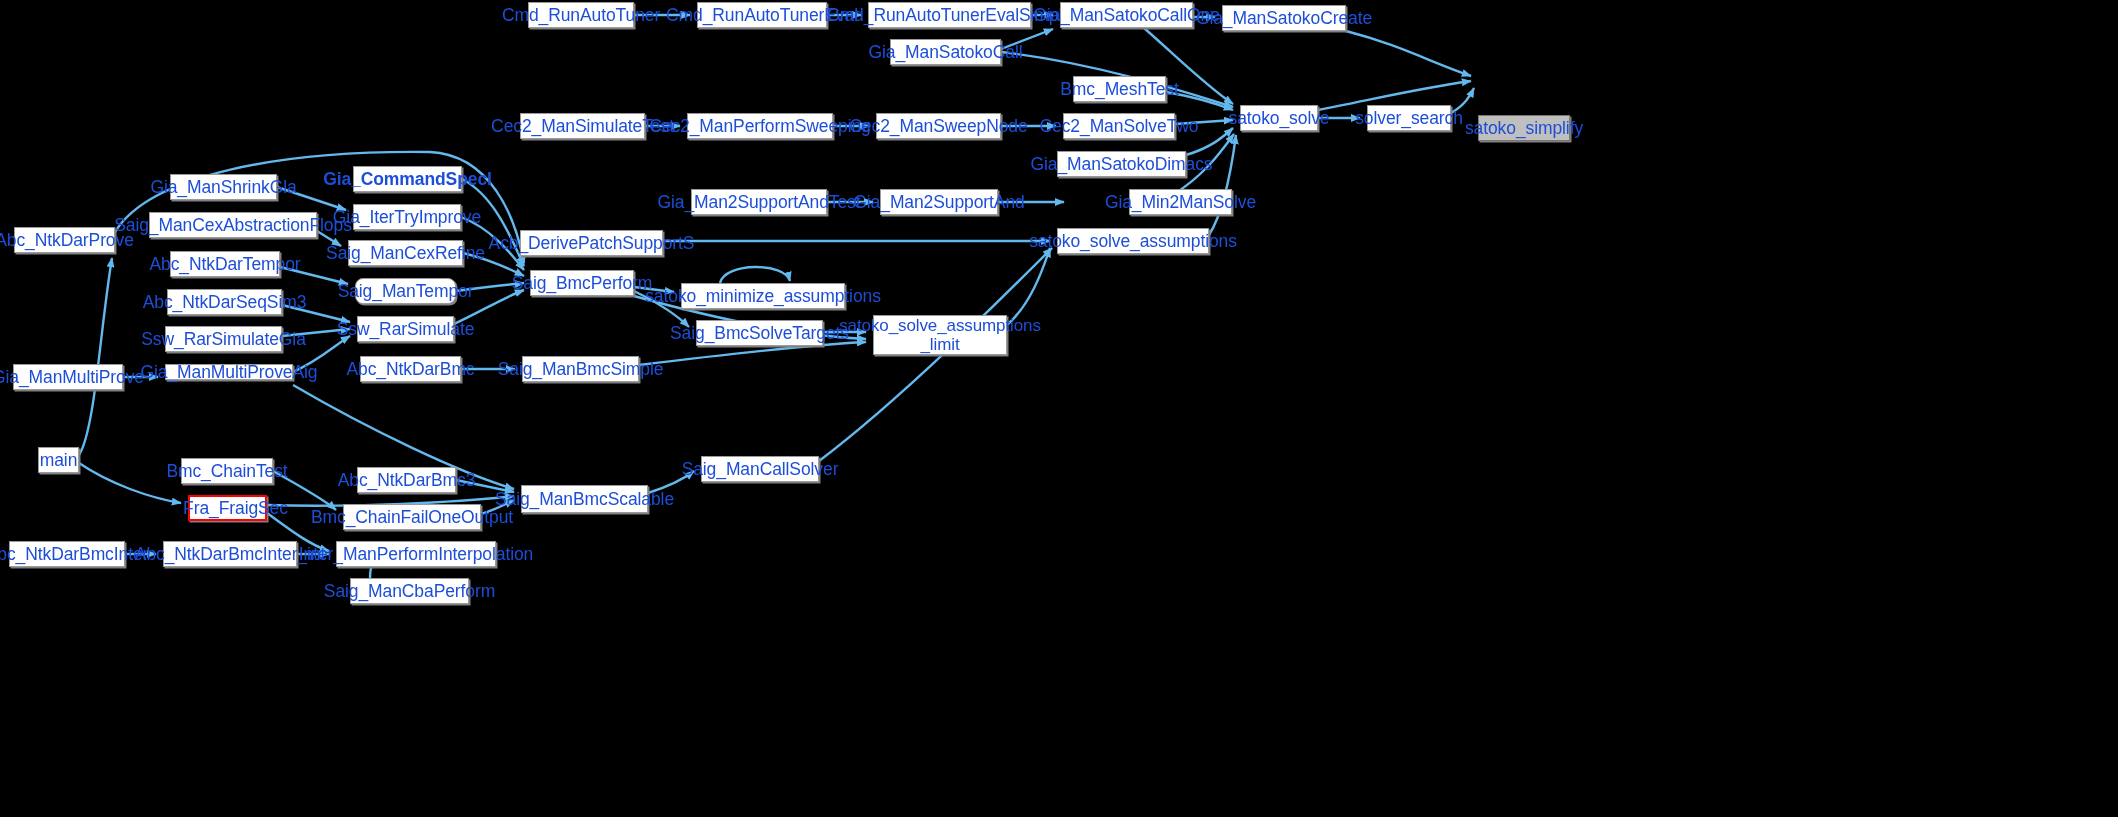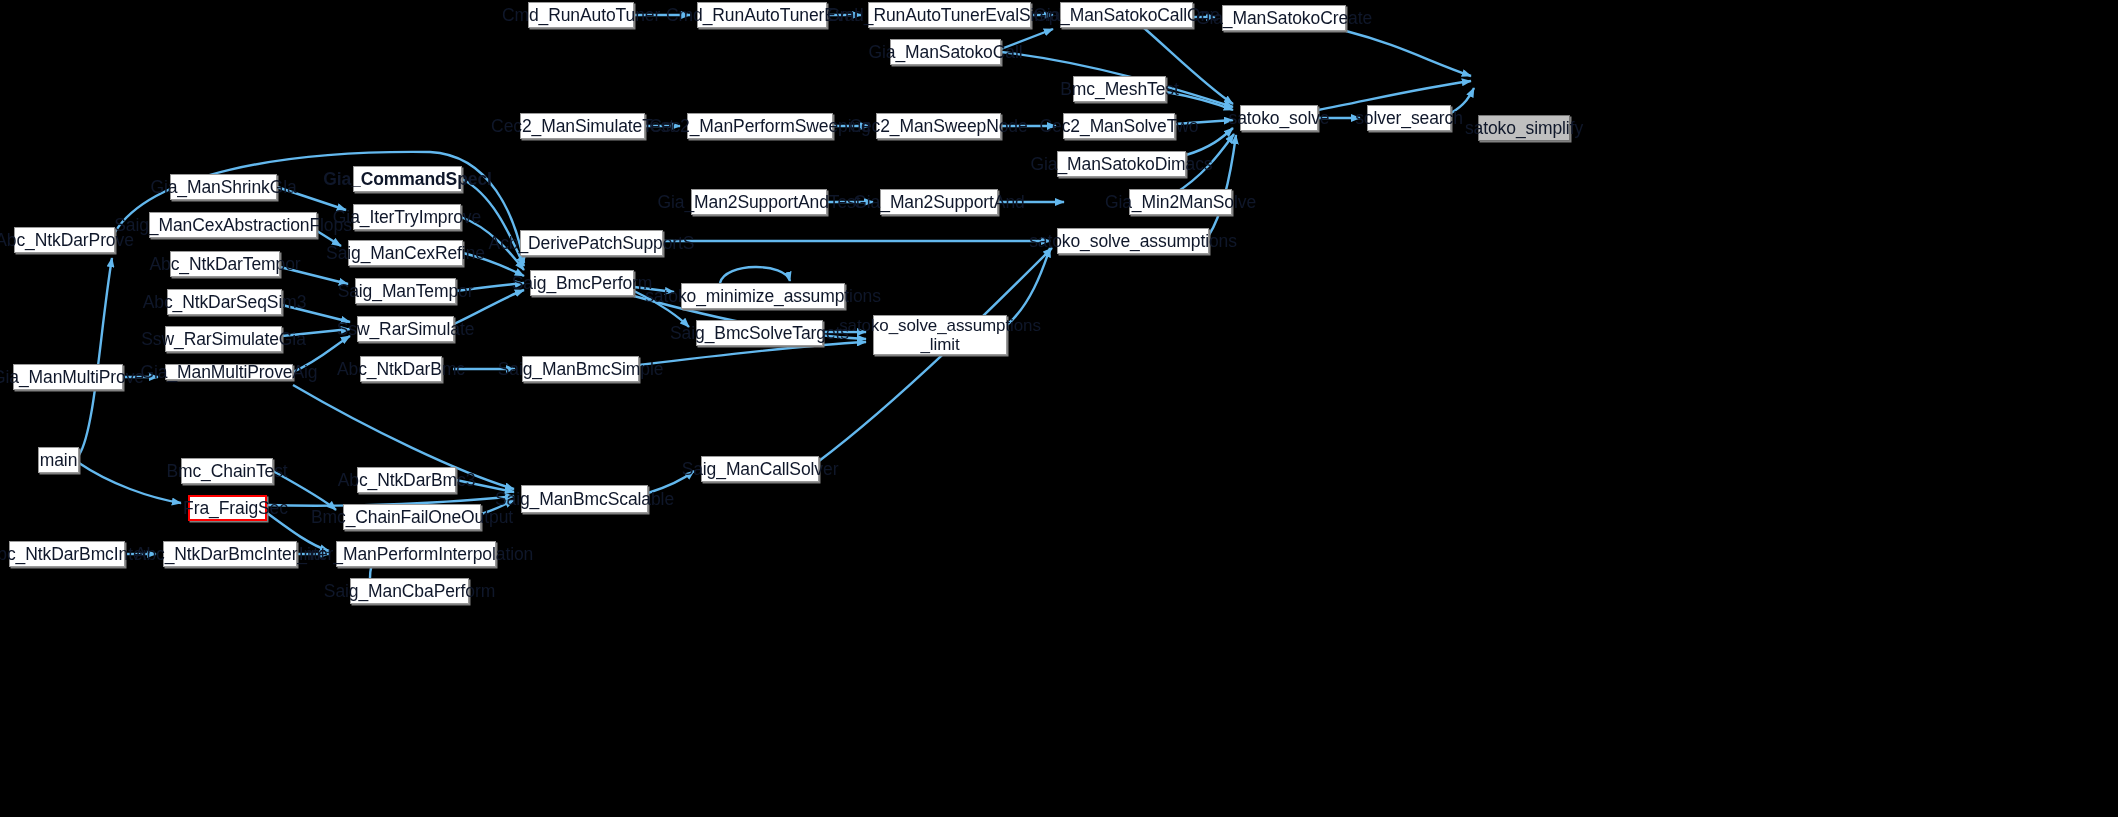--- a/index.html
+++ b/index.html
@@ -29,21 +29,21 @@
     top: 0;
     width: 2118px;
     height: 817px;
   }
   .node {
     position: absolute;
     box-sizing: border-box;
     background: #ffffff;
     border: 1px solid #9a9a9a;
     box-shadow: 1.5px 1.5px 0 0 #808080;
-    color: #0f172a;
+    color: #1d4ed8;
     font-size: 17.5px;
     line-height: 1.15;
     display: flex;
     align-items: center;
     justify-content: center;
     text-align: center;
     white-space: pre;
     letter-spacing: -0.1px;
   }
   .node.current {
@@ -163,30 +163,30 @@
       <div class="node" style="left: 1129px; top: 189px; width: 103px; height: 26px;">Gia_Min2ManSolve</div>
       <div class="node" style="left: 1057px; top: 228px; width: 152px; height: 26px;">satoko_solve_assumptions</div>
       <div class="node" style="left: 520px; top: 230px; width: 143px; height: 26px;">Acb_DerivePatchSupportS</div>
       <div class="node" style="left: 170px; top: 174px; width: 107px; height: 26px;">Gia_ManShrinkGla</div>
       <div class="node" style="left: 353px; top: 166px; width: 109px; height: 26px; font-weight: bold;">Gia_CommandSpecI</div>
       <div class="node" style="left: 149px; top: 212px; width: 168px; height: 26px;">Saig_ManCexAbstractionFlops</div>
       <div class="node" style="left: 353px; top: 204px; width: 108px; height: 26px;">Gia_IterTryImprove</div>
       <div class="node" style="left: 170px; top: 251px; width: 110px; height: 26px;">Abc_NtkDarTempor</div>
       <div class="node" style="left: 348px; top: 240px; width: 115px; height: 26px;">Saig_ManCexRefine</div>
       <div class="node" style="left: 167px; top: 289px; width: 115px; height: 26px;">Abc_NtkDarSeqSim3</div>
-      <div class="node" style="left: 355px; top: 278px; width: 101px; height: 26px;">Saig_ManTempor</div>
+      <div class="node" style="left: 355px; top: 278px; width: 101px; height: 26px; border-radius: 8px;">Saig_ManTempor</div>
       <div class="node" style="left: 165px; top: 326px; width: 117px; height: 26px; text-align: right;">Ssw_RarSimulateGia</div>
       <div class="node" style="left: 357px; top: 316px; width: 97px; height: 26px;">Ssw_RarSimulate</div>
       <div class="node" style="left: 530px; top: 270px; width: 104px; height: 26px;">Saig_BmcPerform</div>
       <div class="node" style="left: 681px; top: 283px; width: 164px; height: 26px;">satoko_minimize_assumptions</div>
       <div class="node" style="left: 696px; top: 320px; width: 127px; height: 26px;">Saig_BmcSolveTargets</div>
       <div class="node two-line" style="left: 873px; top: 315px; width: 134px; height: 40px;">satoko_solve_assumptions
 _limit</div>
       <div class="node" style="left: 14px; top: 227px; width: 101px; height: 26px;">Abc_NtkDarProve</div>
-      <div class="node" style="left: 360px; top: 356px; width: 82px; height: 26px;">Abc_NtkDarBmc</div>
+      <div class="node" style="left: 360px; top: 356px; width: 101px; height: 26px;">Abc_NtkDarBmc</div>
       <div class="node" style="left: 522px; top: 356px; width: 117px; height: 26px;">Saig_ManBmcSimple</div>
       <div class="node" style="left: 13px; top: 364px; width: 110px; height: 26px;">Gia_ManMultiProve</div>
       <div class="node" style="left: 165px; top: 364px; width: 128px; height: 16px;">Gia_ManMultiProveAig</div>
       <div class="node" style="left: 38px; top: 447px; width: 41px; height: 26px; text-align: center;">main</div>
       <div class="node" style="left: 181px; top: 458px; width: 92px; height: 26px;">Bmc_ChainTest</div>
       <div class="node" style="left: 357px; top: 467px; width: 99px; height: 26px;">Abc_NtkDarBmc3</div>
       <div class="node" style="left: 701px; top: 456px; width: 118px; height: 26px;">Saig_ManCallSolver</div>
       <div class="node danger" style="left: 188px; top: 495px; width: 79px; height: 26px; padding-left: 16px;">Fra_FraigSec</div>
       <div class="node" style="left: 521px; top: 485px; width: 127px; height: 28px;">Saig_ManBmcScalable</div>
       <div class="node" style="left: 343px; top: 504px; width: 138px; height: 26px;">Bmc_ChainFailOneOutput</div>

